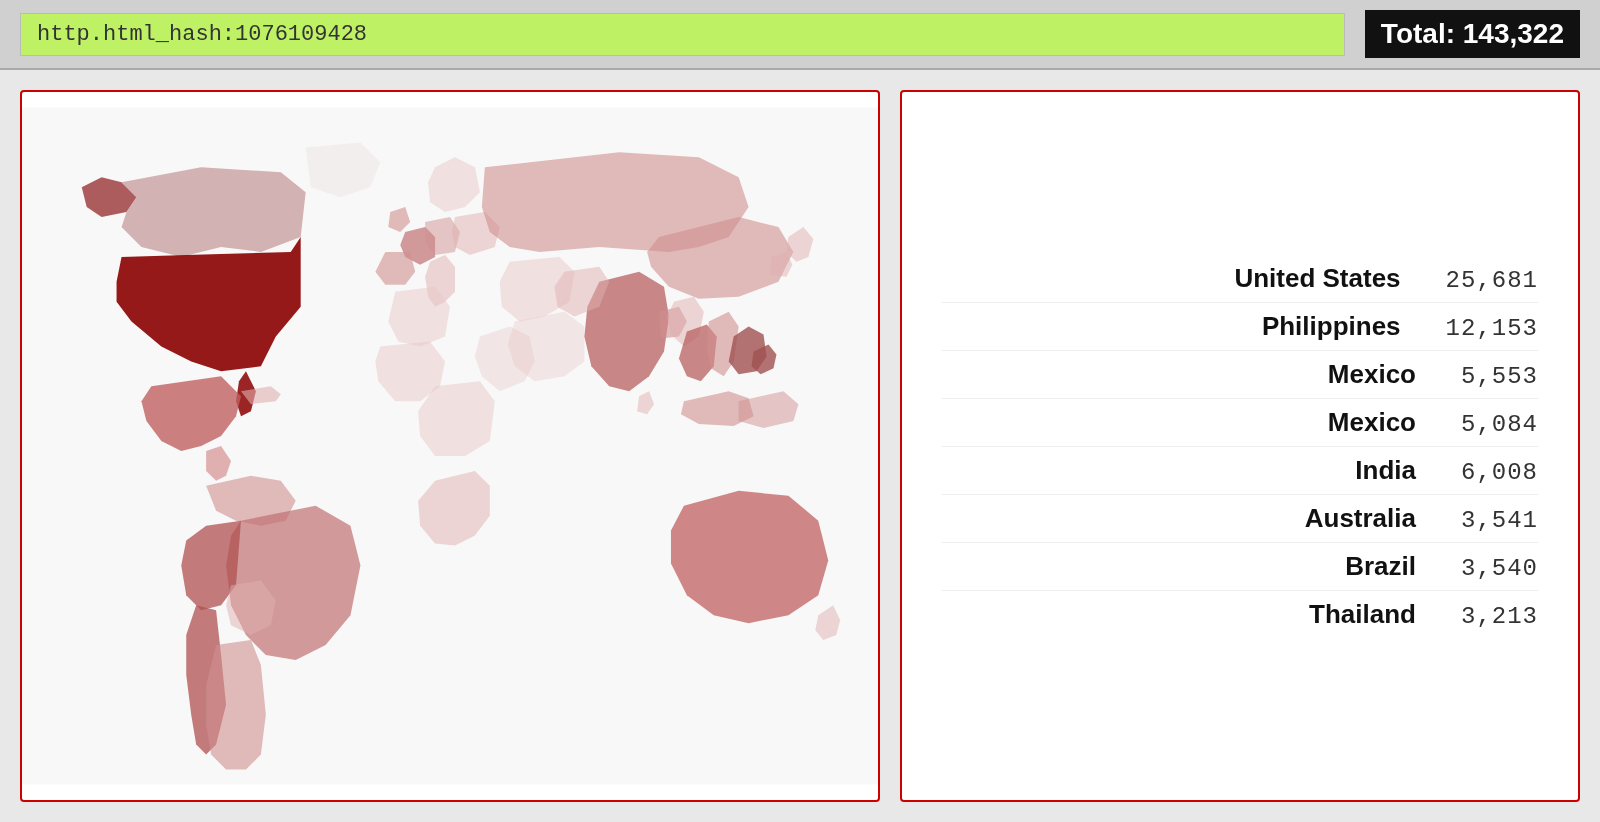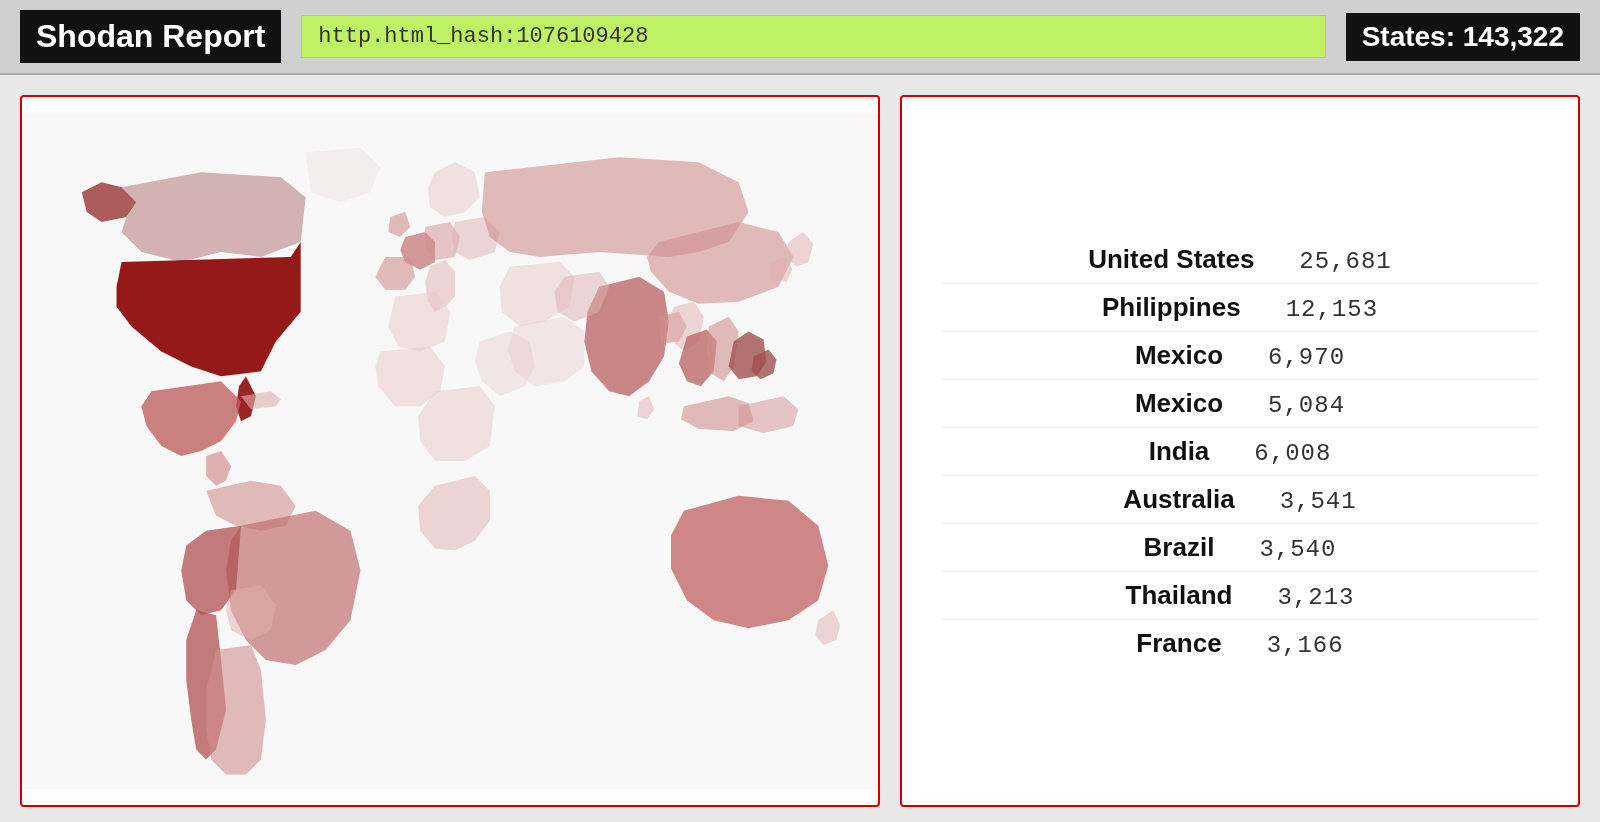--- a/index.html
+++ b/index.html
@@ -82,21 +82,21 @@
       border: 2px solid #c00;
       border-radius: 4px;
       padding: 30px 40px;
       display: flex;
       flex-direction: column;
       justify-content: space-around;
     }
 
     .country-row {
       display: flex;
-      justify-content: center;
+      justify-content: flex-end;
       align-items: baseline;
       padding: 8px 0;
       border-bottom: 1px solid #eee;
     }
     .country-row:last-child {
       border-bottom: none;
     }
     .country-name {
       font-size: 26px;
       font-weight: bold;
@@ -108,24 +108,23 @@
       color: #333;
       font-family: 'Courier New', Courier, monospace;
       letter-spacing: 1px;
       margin-left: 45px;
     }
   </style>
 </head>
 <body>
 
 <div class="header">
-  <div class="header-title">Shodan Report</div>
   <div class="header-query">http.html_hash:1076109428</div>
   <div class="header-total">
-    <span>States: </span>
+    <span>Total: </span>
     <span>143,322</span>
   </div>
 </div>
 
 <div class="main">
 
   <div class="map-panel">
     <svg class="map-svg" viewBox="0 0 860 680" xmlns="http://www.w3.org/2000/svg">
 
       <rect width="860" height="680" fill="#f8f8f8"></rect>
@@ -226,21 +225,21 @@
         <div class="country-row">
           <span class="country-name">United States</span>
           <span class="country-count">25,681</span>
         </div>
         <div class="country-row">
           <span class="country-name">Philippines</span>
           <span class="country-count">12,153</span>
         </div>
         <div class="country-row">
           <span class="country-name">Mexico</span>
-          <span class="country-count">6,970</span>
+          <span class="country-count">5,553</span>
         </div>
         <div class="country-row">
           <span class="country-name">Mexico</span>
           <span class="country-count">5,084</span>
         </div>
         <div class="country-row">
           <span class="country-name">India</span>
           <span class="country-count">6,008</span>
         </div>
         <div class="country-row">
@@ -248,20 +247,16 @@
           <span class="country-count">3,541</span>
         </div>
         <div class="country-row">
           <span class="country-name">Brazil</span>
           <span class="country-count">3,540</span>
         </div>
         <div class="country-row">
           <span class="country-name">Thailand</span>
           <span class="country-count">3,213</span>
         </div>
-        <div class="country-row">
-          <span class="country-name">France</span>
-          <span class="country-count">3,166</span>
-        </div>
       </div>
   </div>
 
 </div>
 
 </body></html>

